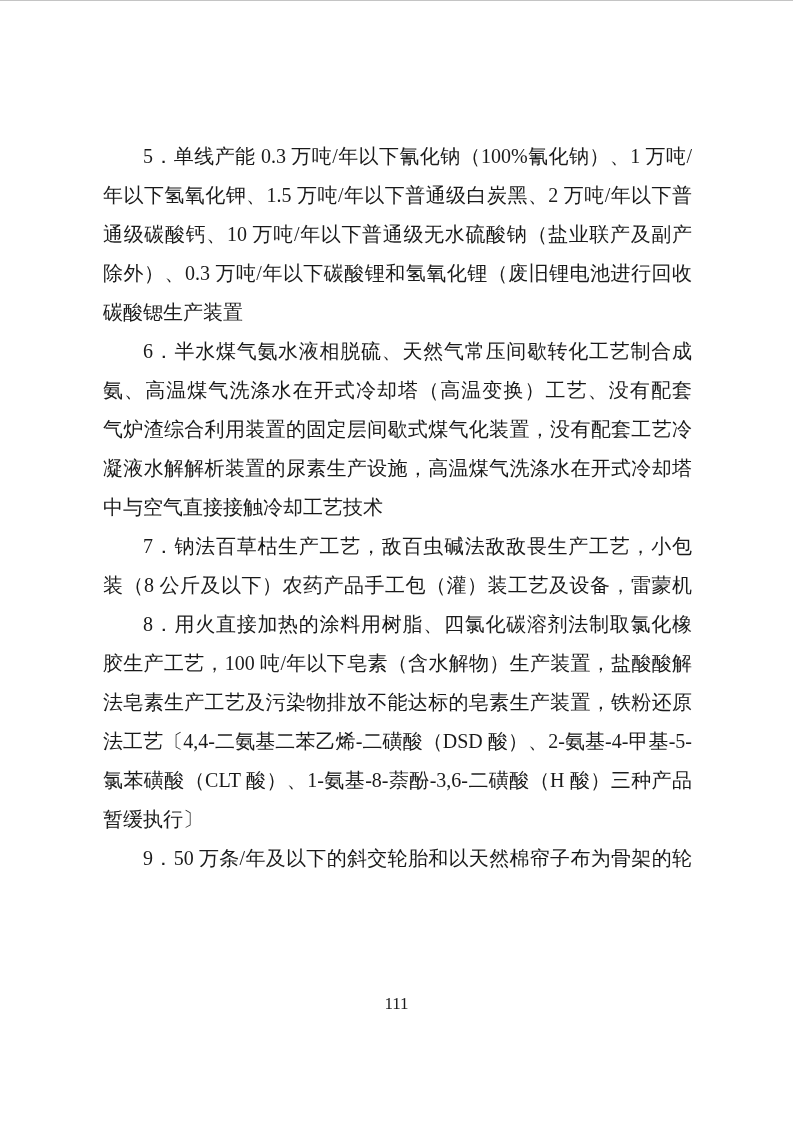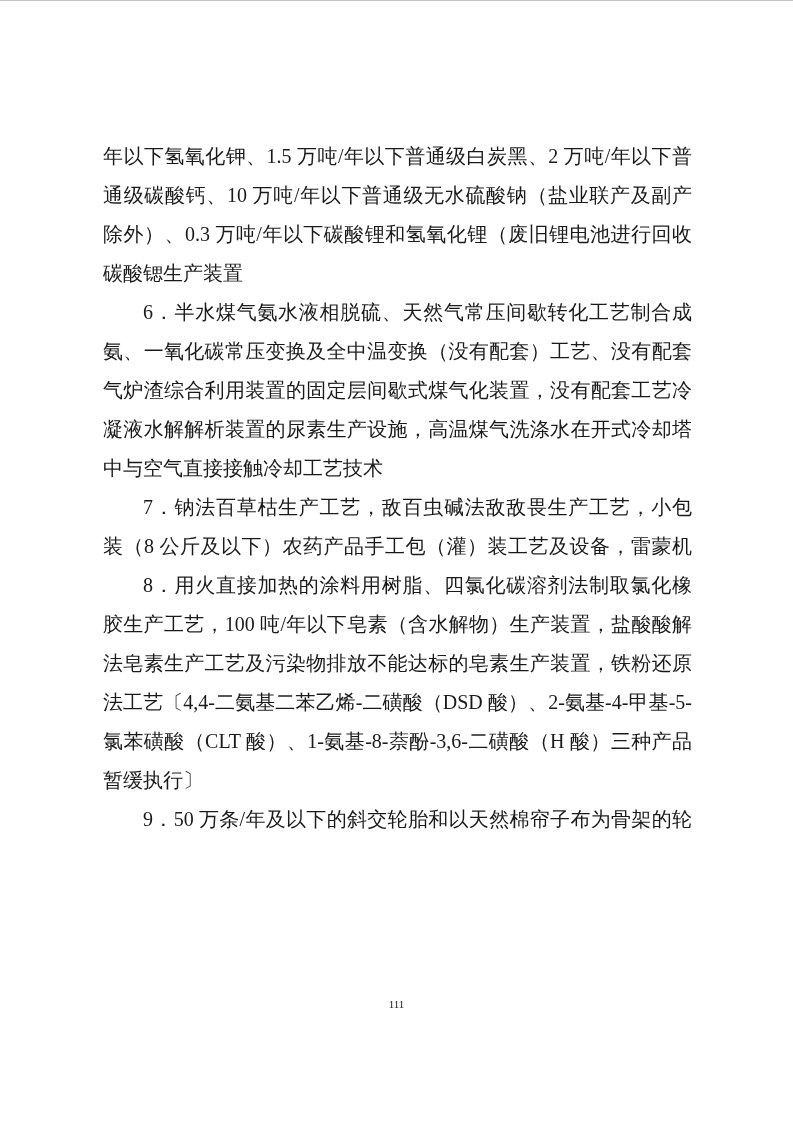--- a/index.html
+++ b/index.html
@@ -39,36 +39,37 @@
   }
   .line.indent {
     text-indent: 2em;
   }
   .pagenum {
     position: absolute;
     top: 992px;
     left: 0;
     width: 100%;
     text-align: center;
-    font-size: 11px;
+    font-size: 17px;
     line-height: 22px;
     color: #1a1a1a;
   }
 </style>
 </head>
 <body>
 
 <div class="page">
   <div class="textblock">
+      <div class="line indent">5．单线产能 0.3 万吨/年以下氰化钠（100%氰化钠）、1 万吨/</div>
       <div class="line">年以下氢氧化钾、1.5 万吨/年以下普通级白炭黑、2 万吨/年以下普</div>
       <div class="line">通级碳酸钙、10 万吨/年以下普通级无水硫酸钠（盐业联产及副产</div>
       <div class="line">除外）、0.3 万吨/年以下碳酸锂和氢氧化锂（废旧锂电池进行回收</div>
       <div class="line noj">碳酸锶生产装置</div>
       <div class="line indent">6．半水煤气氨水液相脱硫、天然气常压间歇转化工艺制合成</div>
-      <div class="line">氨、一氧化碳常压变换及全中温变换（没有配套）工艺、没有配套</div>
+      <div class="line">氨、高温煤气洗涤水在开式冷却塔（高温变换）工艺、没有配套</div>
       <div class="line">气炉渣综合利用装置的固定层间歇式煤气化装置，没有配套工艺冷</div>
       <div class="line">凝液水解解析装置的尿素生产设施，高温煤气洗涤水在开式冷却塔</div>
       <div class="line noj">中与空气直接接触冷却工艺技术</div>
       <div class="line indent">7．钠法百草枯生产工艺，敌百虫碱法敌敌畏生产工艺，小包</div>
       <div class="line">装（8 公斤及以下）农药产品手工包（灌）装工艺及设备，雷蒙机</div>
       <div class="line indent">8．用火直接加热的涂料用树脂、四氯化碳溶剂法制取氯化橡</div>
       <div class="line">胶生产工艺，100 吨/年以下皂素（含水解物）生产装置，盐酸酸解</div>
       <div class="line">法皂素生产工艺及污染物排放不能达标的皂素生产装置，铁粉还原</div>
       <div class="line">法工艺〔4,4-二氨基二苯乙烯-二磺酸（DSD 酸）、2-氨基-4-甲基-5-</div>
       <div class="line">氯苯磺酸（CLT 酸）、1-氨基-8-萘酚-3,6-二磺酸（H 酸）三种产品</div>

